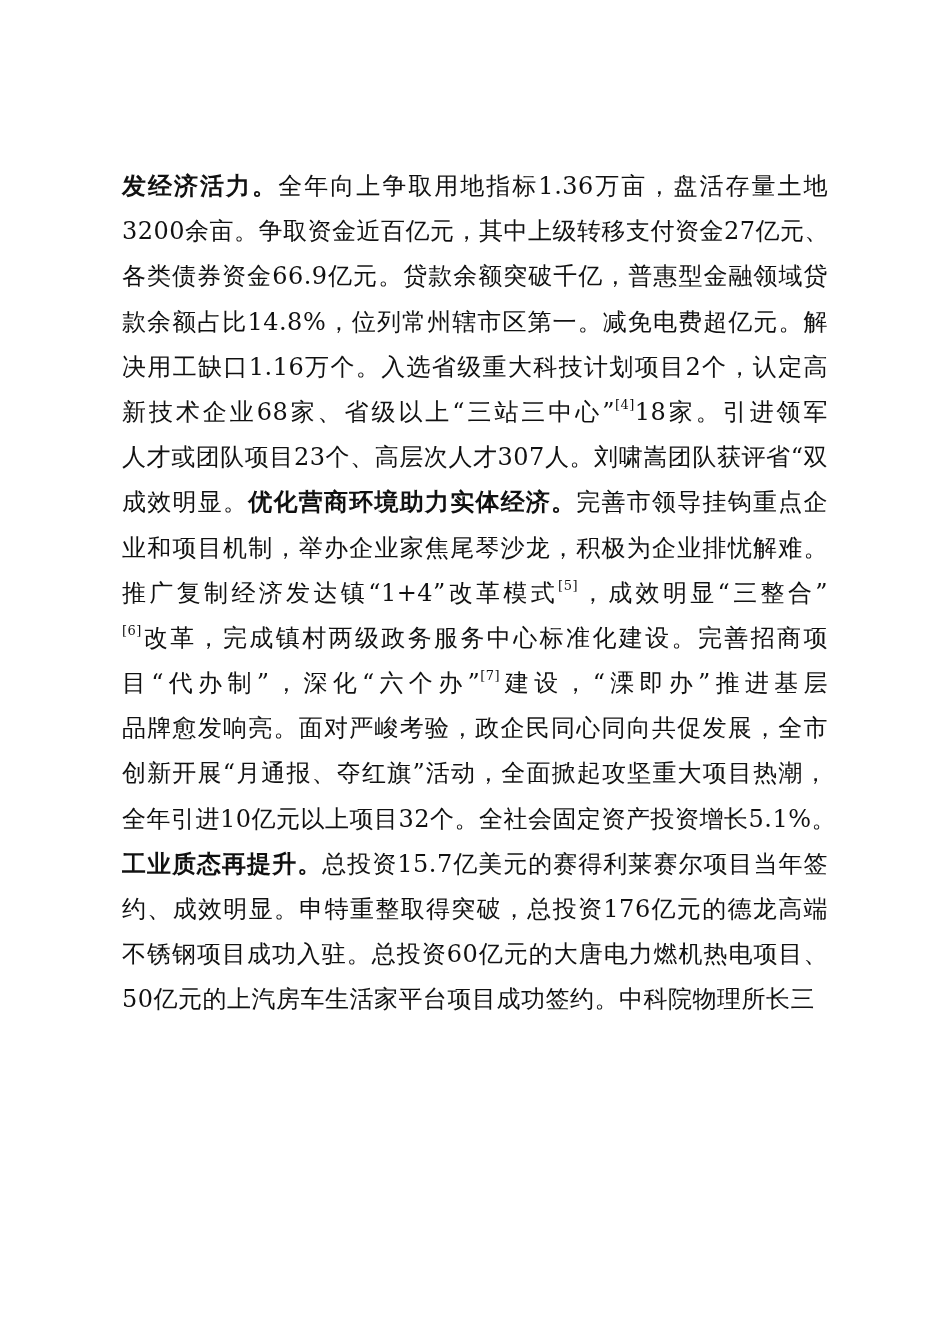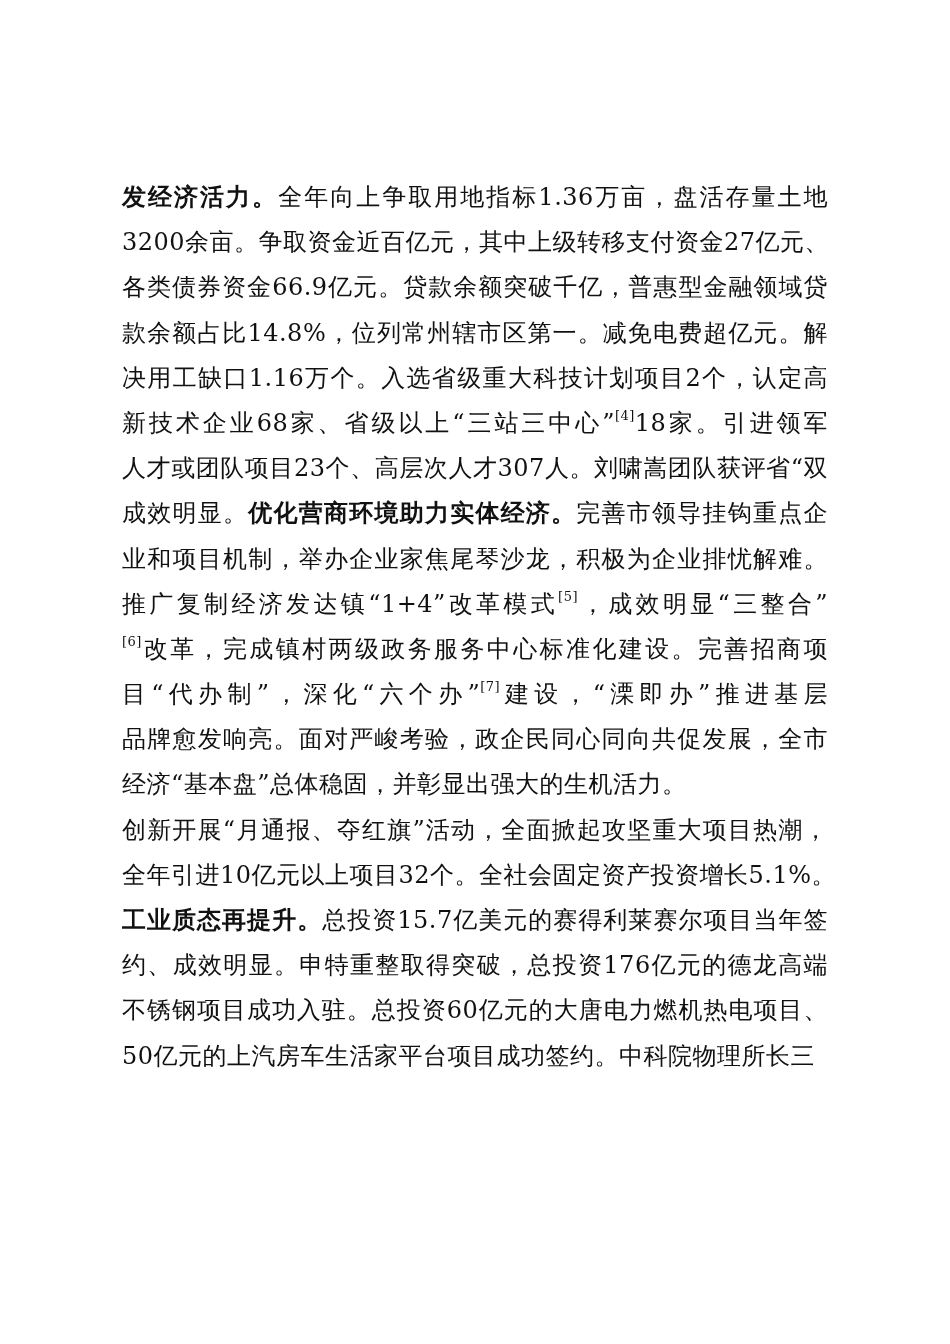--- a/index.html
+++ b/index.html
@@ -1,17 +1,17 @@
 <!DOCTYPE html>
 <html><head>
 <meta charset="utf-8">
 <style>
   html, body { margin:0; padding:0; background:#ffffff; }
   body { width:950px; height:1344px; position:relative; overflow:hidden; }
-  .page { position:absolute; left:122px; top:175px; width:706px; }
+  .page { position:absolute; left:122px; top:164px; width:706px; }
   .line {
     height:45.2px; line-height:45.2px;
     font-family: "DejaVu Serif", "Liberation Serif", serif;
     font-size:24px; color:#111;
     white-space:nowrap;
     text-align:justify; text-align-last:justify;
     letter-spacing:0.5px;
   }
   .line.last { text-align-last:left; }
   .line.indent { padding-left:52px; }
@@ -29,20 +29,19 @@
     <div class="line"><span>款余额占比14.8%，位列常州辖市区第一。减免电费超亿元。解</span></div>
     <div class="line"><span>决用工缺口1.16万个。入选省级重大科技计划项目2个，认定高</span></div>
     <div class="line"><span>新技术企业68家、省级以上“三站三中心”</span><sup>[4]</sup><span>18家。引进领军</span></div>
     <div class="line"><span>人才或团队项目23个、高层次人才307人。刘啸嵩团队获评省“双</span></div>
     <div class="line"><span>成效明显。</span><span class="b">优化营商环境助力实体经济。</span><span>完善市领导挂钩重点企</span></div>
     <div class="line"><span>业和项目机制，举办企业家焦尾琴沙龙，积极为企业排忧解难。</span></div>
     <div class="line"><span>推广复制经济发达镇“1+4”改革模式</span><sup>[5]</sup><span>，成效明显“三整合”</span></div>
     <div class="line"><sup>[6]</sup><span>改革，完成镇村两级政务服务中心标准化建设。完善招商项</span></div>
     <div class="line"><span>目“代办制”，深化“六个办”</span><sup>[7]</sup><span>建设，“溧即办”推进基层</span></div>
     <div class="line"><span>品牌愈发响亮。面对严峻考验，政企民同心同向共促发展，全市</span></div>
-    <div class="line last"><span>经济“基本盘”总体稳固，并彰显出强大的生机活力。</span></div>
     <div class="line"><span>创新开展“月通报、夺红旗”活动，全面掀起攻坚重大项目热潮，</span></div>
     <div class="line"><span>全年引进10亿元以上项目32个。全社会固定资产投资增长5.1%。</span></div>
     <div class="line"><span class="b">工业质态再提升。</span><span>总投资15.7亿美元的赛得利莱赛尔项目当年签</span></div>
     <div class="line"><span>约、成效明显。申特重整取得突破，总投资176亿元的德龙高端</span></div>
     <div class="line"><span>不锈钢项目成功入驻。总投资60亿元的大唐电力燃机热电项目、</span></div>
     <div class="line last"><span>50亿元的上汽房车生活家平台项目成功签约。中科院物理所长三</span></div>
   </div>
 
 </body></html>

